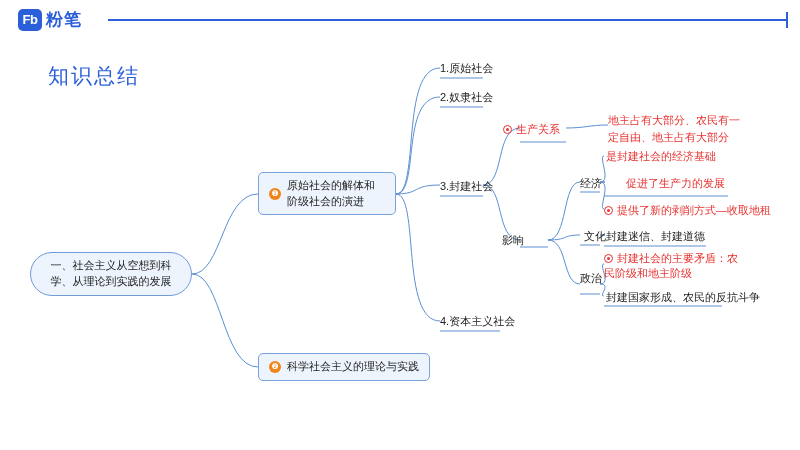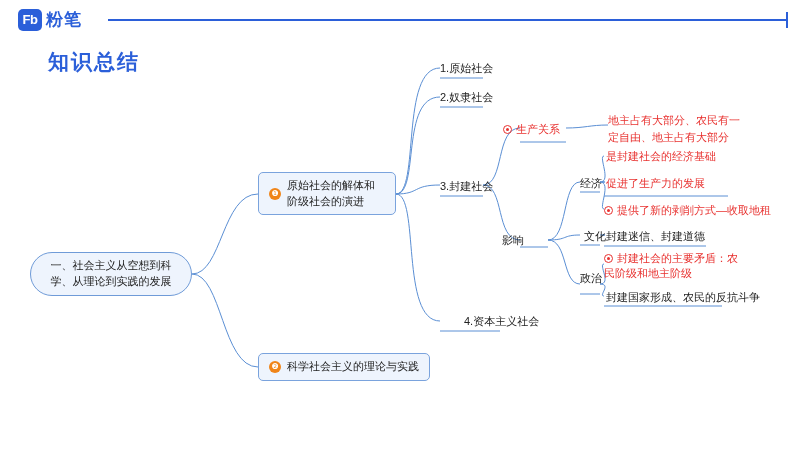--- a/index.html
+++ b/index.html
@@ -60,23 +60,23 @@
     position: absolute;
     left: 786px;
     top: 12px;
     width: 2px;
     height: 16px;
     background: #2b5fd9;
   }
   .page-title {
     position: absolute;
     left: 48px;
-    top: 48px;
+    top: 62px;
     font-size: 21px;
-    font-weight: bold;
+    font-weight: normal;
     color: #2b5fd9;
     letter-spacing: 2px;
   }
   
   #wires {
     position: absolute;
     left: 0; top: 0;
     width: 800px;
     height: 450px;
     pointer-events: none;
@@ -243,35 +243,35 @@
   </div>
 
   <div class="node node-box node-b2">
     <span class="badge">❷</span>
     <span>科学社会主义的理论与实践</span>
   </div>
 
   <div class="plain" style="left:440px; top:60px;">1.原始社会</div>
   <div class="plain" style="left:440px; top:89px;">2.奴隶社会</div>
   <div class="plain" style="left:440px; top:178px;">3.封建社会</div>
-  <div class="plain" style="left:464px; top:313px;">4.资本主义社会</div>
+  <div class="plain" style="left:440px; top:313px;">4.资本主义社会</div>
 
   <div class="plain" style="left:503px; top:121px; color:#e8312f;">
     <span class="bullet-red"></span><span>生产关系</span>
   </div>
   <div class="plain red wrapbox" style="left:608px; top:112px; width:135px;">地主占有大部分、农民有一定自由、地主占有大部分</div>
 
   <div class="plain" style="left:502px; top:232px;">影响</div>
 
   <div class="plain" style="left:580px; top:175px;">经济</div>
   <div class="plain" style="left:584px; top:228px;">文化</div>
   <div class="plain" style="left:580px; top:270px;">政治</div>
 
   <div class="plain" style="left:606px; top:148px; color:#e8312f;">是封建社会的经济基础</div>
-  <div class="plain" style="left:606px; top:175px; color:#e8312f;font-family:Liberation Serif, serif;">促进了生产力的发展</div>
+  <div class="plain" style="left:626px; top:175px; color:#e8312f;font-family:Liberation Serif, serif;">促进了生产力的发展</div>
   <div class="plain" style="left:604px; top:202px; color:#e8312f;">
     <span class="bullet-red"></span><span>提供了新的剥削方式—收取地租</span>
   </div>
 
   <div class="plain" style="left:606px; top:228px;">封建迷信、封建道德</div>
 
   <div class="plain red wrapbox" style="left:604px; top:251px; width:140px; line-height:1.4;">
     <span class="bullet-red"></span><span>封建社会的主要矛盾：农民阶级和地主阶级</span>
   </div>
   <div class="plain" style="left:606px; top:289px;">封建国家形成、农民的反抗斗争</div>

